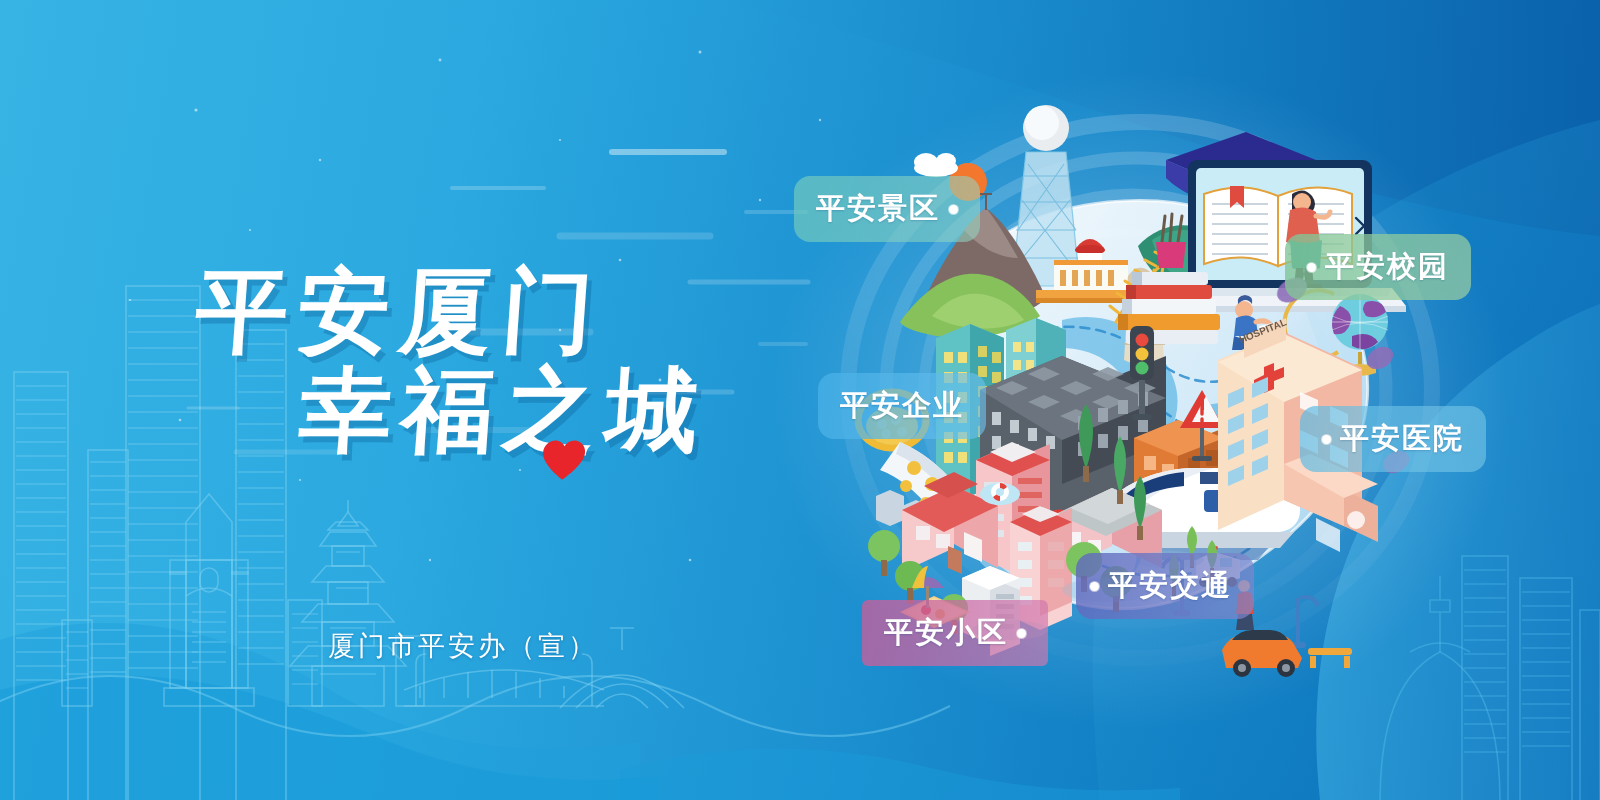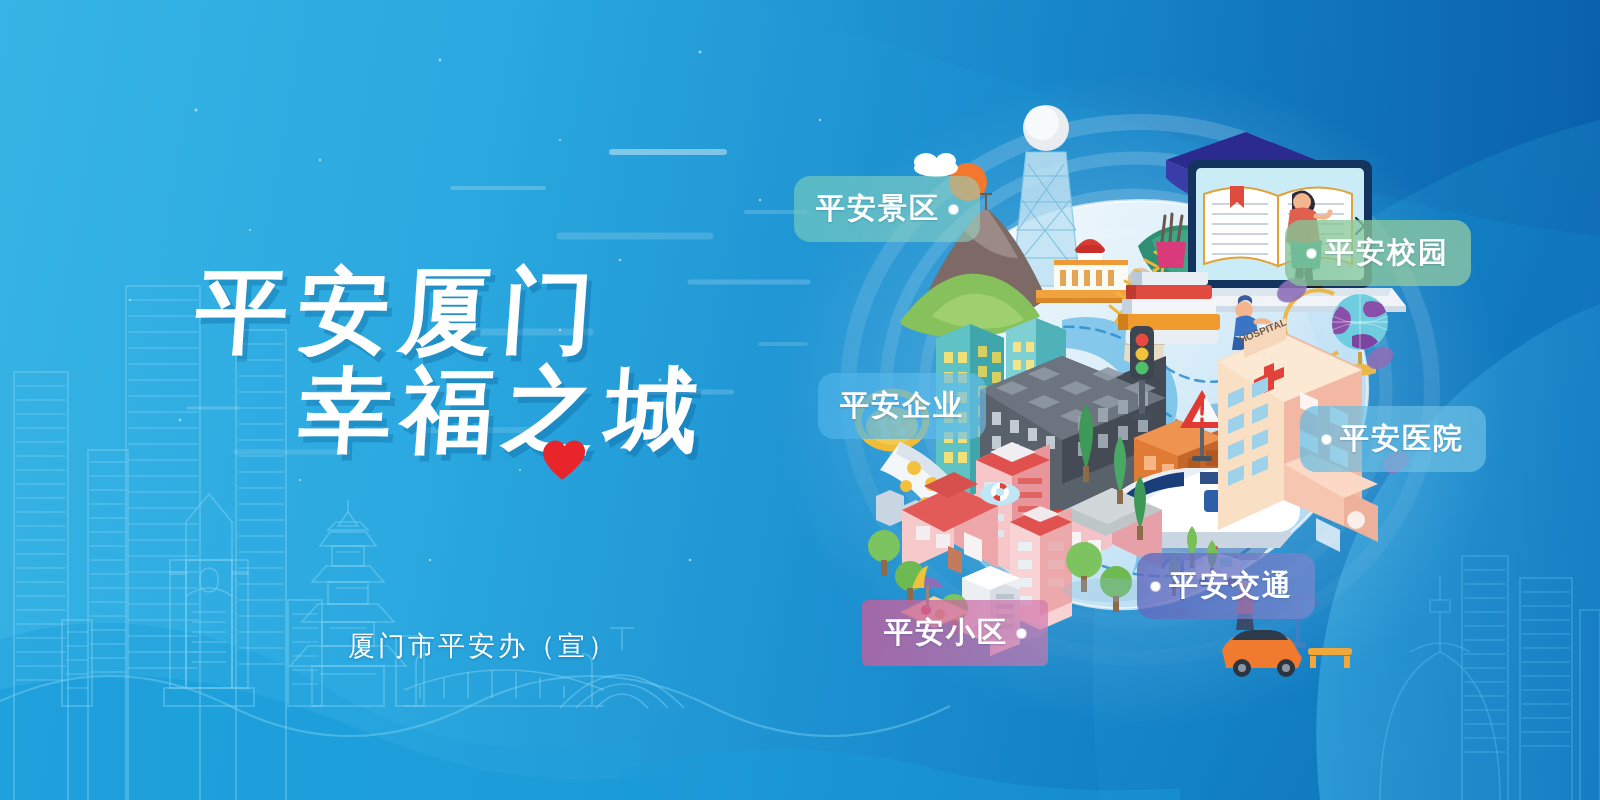--- a/index.html
+++ b/index.html
@@ -41,21 +41,21 @@
 
   #heart-icon {
     position:absolute;
     left:244px; top:78px;
     width:46px; height:42px;
     z-index:3;
   }
 
   #subtitle {
     position:absolute;
-    left:348px; top:628px;
+    left:328px; top:628px;
     color:#ffffff;
     font-size:27px;
     letter-spacing:3px;
     font-weight:normal;
     text-shadow:0 1px 3px rgba(5,70,120,.35);
     white-space:nowrap;
     z-index:40;
   }
 
   
@@ -72,24 +72,24 @@
     z-index:35;
     text-shadow:0 1px 2px rgba(0,60,110,.22);
   }
   .pill .dot {
     width:9px; height:9px; border-radius:50%;
     background:#ffffff; flex:0 0 auto;
     box-shadow:0 0 0 1px rgba(255,255,255,.5);
   }
 
   #pill-scenic   { left:794px;  top:176px; background:linear-gradient(100deg,rgba(110,200,190,.72),rgba(150,215,195,.55)); }
-  #pill-campus   { left:1285px; top:220px; background:linear-gradient(100deg,rgba(128,196,150,.80),rgba(158,208,162,.70));text-align:center; }
+  #pill-campus   { left:1285px; top:234px; background:linear-gradient(100deg,rgba(128,196,150,.80),rgba(158,208,162,.70));text-align:center; }
   #pill-company  { left:794px;  top:373px; background:linear-gradient(100deg,rgba(70,175,230,.80),rgba(110,195,238,.62));margin-left:24px; }
   #pill-hospital { left:1300px; top:406px; background:linear-gradient(100deg,rgba(96,186,226,.72),rgba(130,205,232,.55)); }
-  #pill-traffic  { left:1137px; top:553px; background:linear-gradient(100deg,rgba(96,105,190,.82),rgba(126,136,205,.70));padding-left:14px; }
+  #pill-traffic  { left:1076px; top:553px; background:linear-gradient(100deg,rgba(96,105,190,.82),rgba(126,136,205,.70));padding-left:14px; }
   #pill-community{ left:862px;  top:600px; background:linear-gradient(100deg,rgba(196,94,156,.80),rgba(210,120,175,.66));border-radius:6px; }
 
   
   #map-illustration { position:absolute; left:840px; top:90px; width:600px; height:600px; z-index:20; }
   #map-illustration svg { width:100%; height:100%; display:block; overflow:visible; }
 
   #skyline { z-index:5; }
   #bg-waves { z-index:2; }
   #sparkles { z-index:6; }
   #hero-glow{ z-index:3; }

